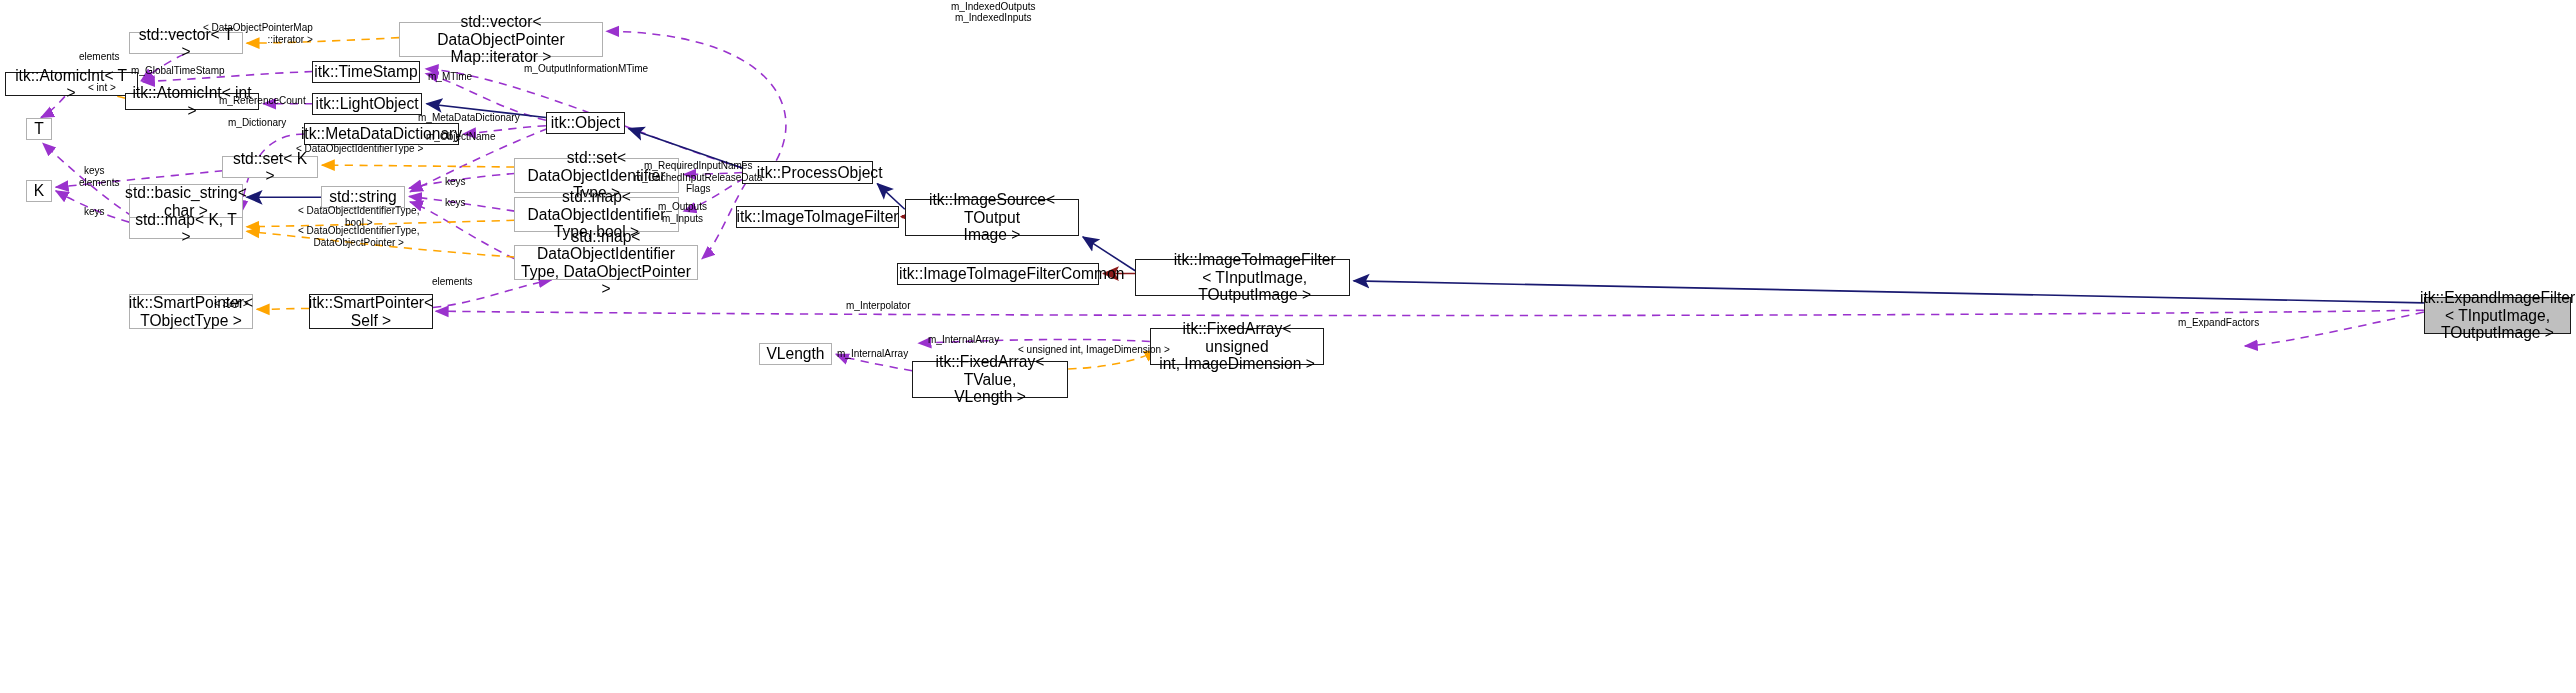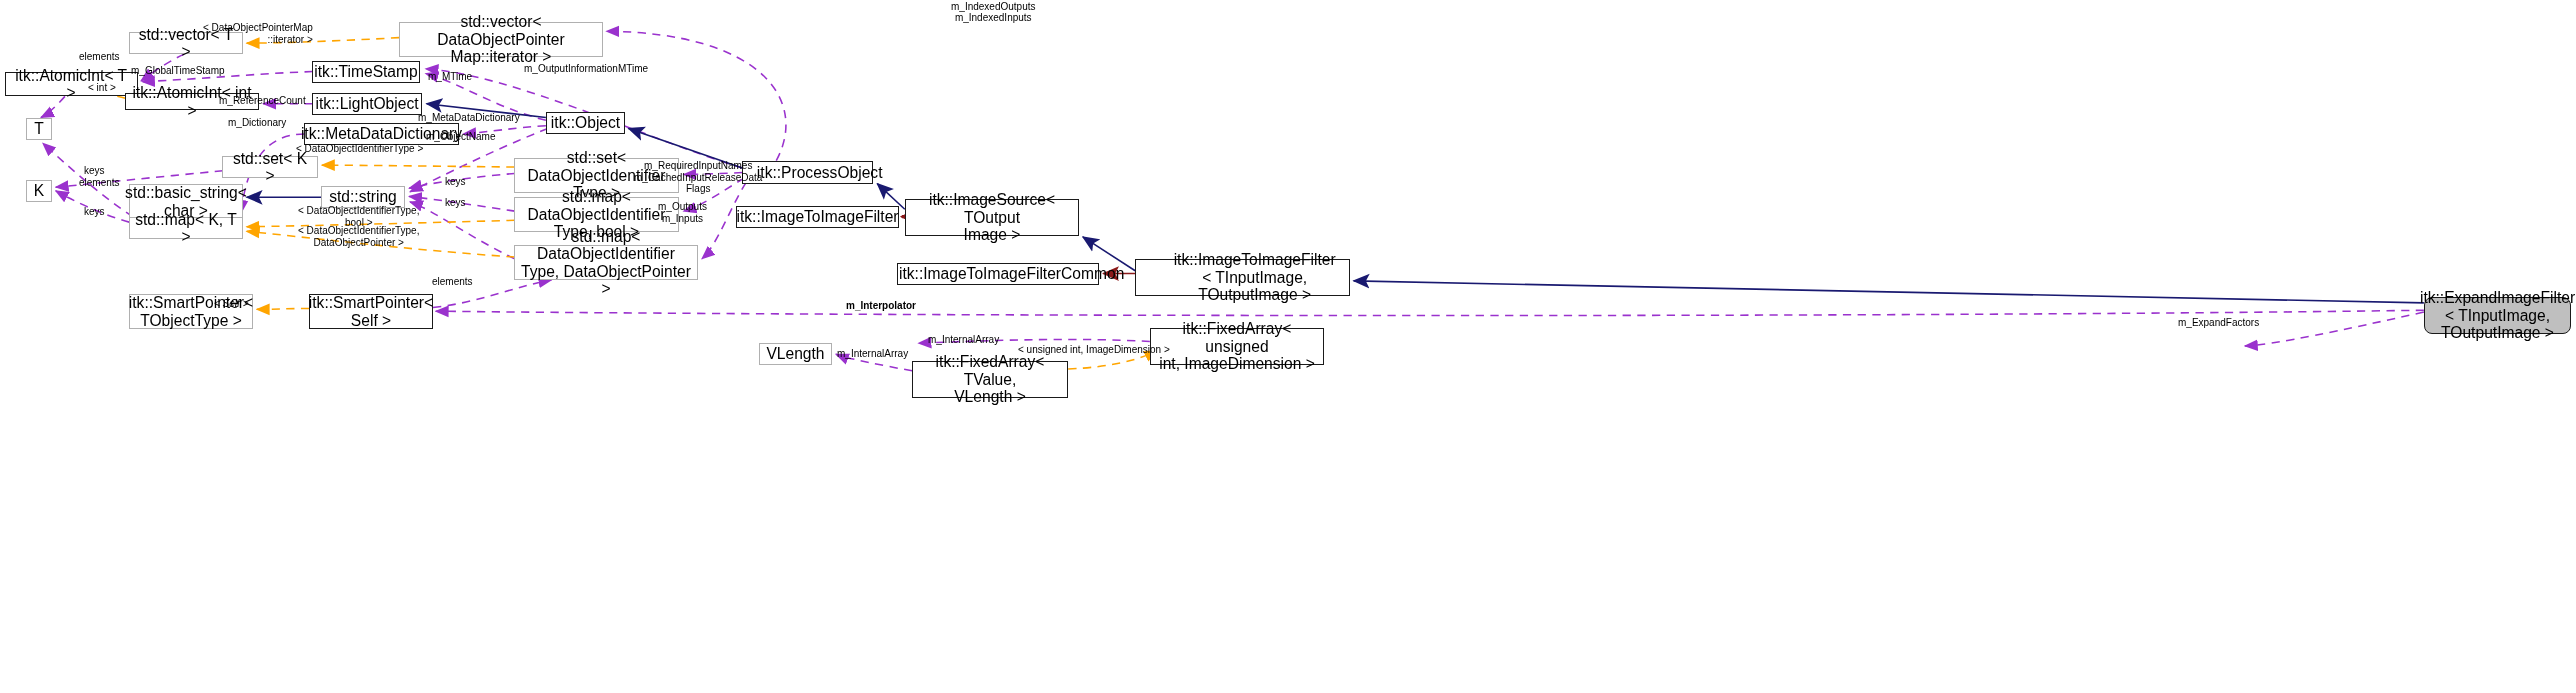--- a/index.html
+++ b/index.html
@@ -212,21 +212,21 @@
       <div class="node tmpl" style="left: 129px; top: 217px; width: 114px; height: 22px;">std::map&lt; K, T &gt;</div>
       <div class="node tmpl" style="left: 514px; top: 245px; width: 184px; height: 35px;">std::map&lt; DataObjectIdentifier
 Type, DataObjectPointer &gt;</div>
       <div class="node cls" style="left: 897px; top: 263px; width: 202px; height: 22px; padding-left: 31px;">itk::ImageToImageFilterCommon</div>
       <div class="node cls" style="left: 1135px; top: 259px; width: 215px; height: 37px; padding-left: 28px;">itk::ImageToImageFilter
 &lt; TInputImage, TOutputImage &gt;</div>
       <div class="node tmpl" style="left: 129px; top: 294px; width: 124px; height: 35px;">itk::SmartPointer&lt;
 TObjectType &gt;</div>
       <div class="node cls" style="left: 309px; top: 294px; width: 124px; height: 35px;">itk::SmartPointer&lt;
 Self &gt;</div>
-      <div class="node focus" style="left: 2424px; top: 297px; width: 147px; height: 37px; border-radius: 8px;">itk::ExpandImageFilter
+      <div class="node focus" style="left: 2424px; top: 297px; width: 147px; height: 37px;">itk::ExpandImageFilter
 &lt; TInputImage, TOutputImage &gt;</div>
       <div class="node cls" style="left: 1150px; top: 328px; width: 174px; height: 37px;">itk::FixedArray&lt; unsigned
 int, ImageDimension &gt;</div>
       <div class="node tmpl" style="left: 759px; top: 343px; width: 73px; height: 22px;">VLength</div>
       <div class="node cls" style="left: 912px; top: 361px; width: 156px; height: 37px;">itk::FixedArray&lt; TValue,
 VLength &gt;</div>
     </div>
   <div id="labels-layer">
       <div class="elabel" style="left: 951px; top: 0.9px;">m_IndexedOutputs
 m_IndexedInputs</div>
@@ -251,20 +251,20 @@
       <div class="elabel" style="left: 445px; top: 197px;">keys</div>
       <div class="elabel" style="left: 658px; top: 201px;">m_Outputs
 m_Inputs</div>
       <div class="elabel" style="left: 84px; top: 206px;">keys</div>
       <div class="elabel" style="left: 298px; top: 205px;">&lt; DataObjectIdentifierType,
 bool &gt;</div>
       <div class="elabel" style="left: 298px; top: 225px;">&lt; DataObjectIdentifierType,
 DataObjectPointer &gt;</div>
       <div class="elabel" style="left: 432px; top: 276px;">elements</div>
       <div class="elabel" style="left: 214px; top: 298px; font-style: italic;">&lt; Self &gt;</div>
-      <div class="elabel" style="left: 846px; top: 300px; font-weight: bold;">m_Interpolator</div>
+      <div class="elabel" style="left: 846px; top: 300px;">m_Interpolator</div>
       <div class="elabel" style="left: 2178px; top: 317px;">m_ExpandFactors</div>
       <div class="elabel" style="left: 928px; top: 334px;">m_InternalArray</div>
       <div class="elabel" style="left: 837px; top: 348px;">m_InternalArray</div>
       <div class="elabel" style="left: 1018px; top: 344px;">&lt; unsigned int, ImageDimension &gt;</div>
     </div>
 </div>
 
 
 </body></html>

